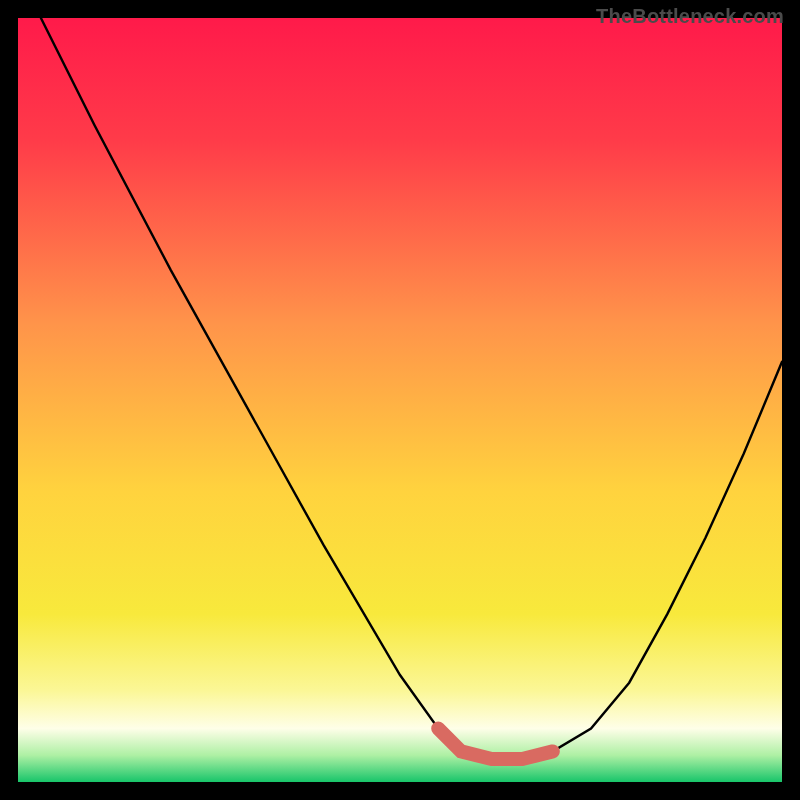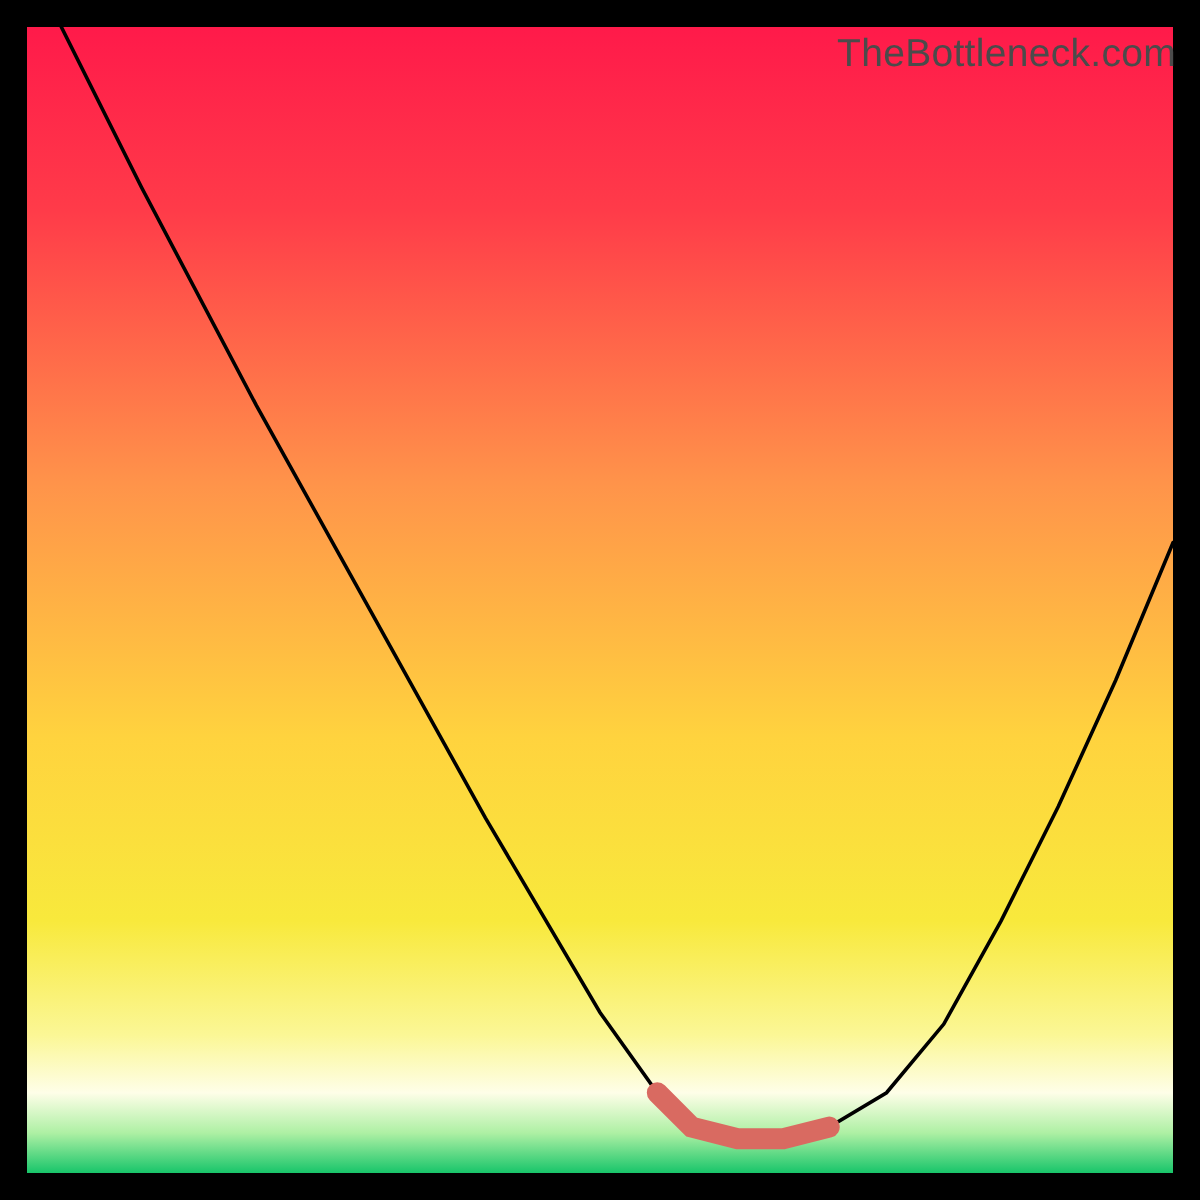--- a/index.html
+++ b/index.html
@@ -23,25 +23,25 @@
     width: 764px;
     height: 764px;
     overflow: hidden;
   }
   .gradient {
     position: absolute;
     inset: 0;
   }
   .watermark {
     position: absolute;
-    top: 20px;
+    top: 5px;
     right: 16px;
     font-family: Arial, Helvetica, sans-serif;
-    font-size: 26px;
-    font-weight: 400;
+    font-size: 20px;
+    font-weight: 700;
     color: #4b4b4b;
     letter-spacing: 0.2px;
   }
   svg.curve {
     position: absolute;
     inset: 0;
   }
 </style>
 </head>
 <body>

